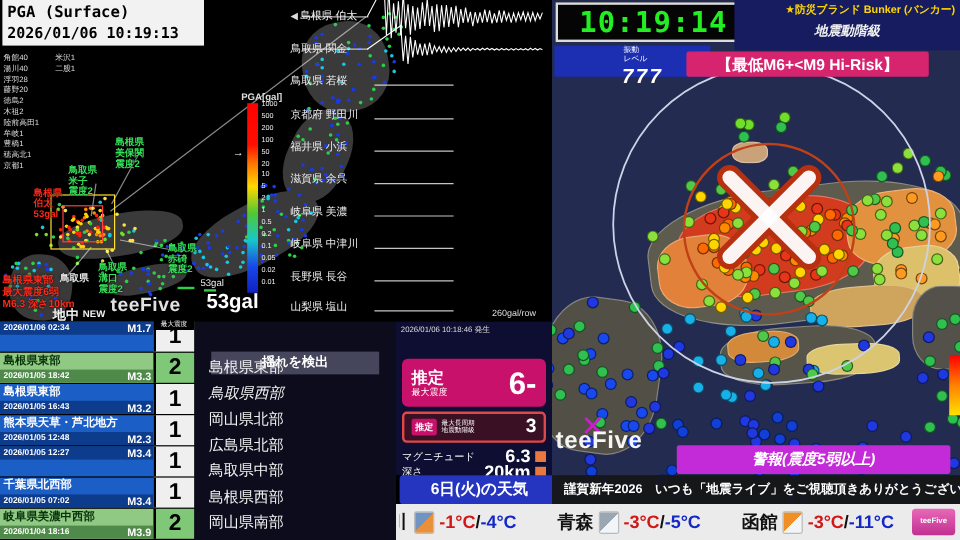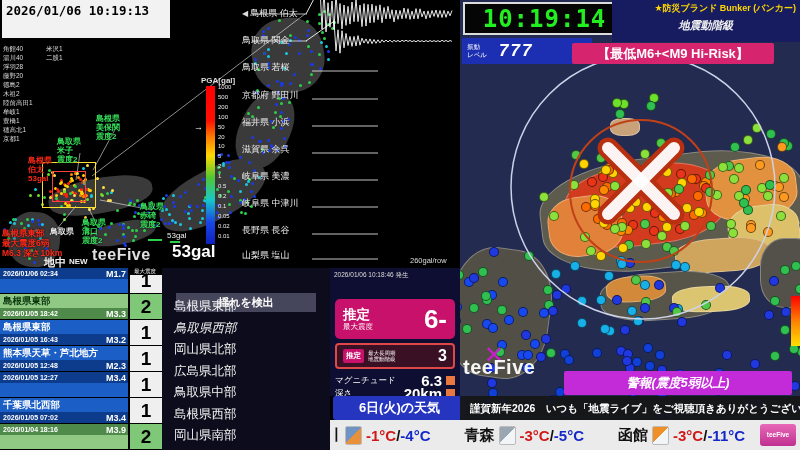--- a/index.html
+++ b/index.html
@@ -96,21 +96,21 @@
            background:linear-gradient(#e868b8,#c03090);color:#fff;font-size:6.5px;font-weight:bold;
            text-align:center;line-height:22px;}
 
   
   #right-panel{left:460px;top:0;width:340px;height:450px;background:#242b50;overflow:hidden;}
   .rland{position:absolute;border-radius:40%;border:1px solid rgba(255,255,255,.3);}
   .rdot{position:absolute;width:10px;height:10px;border-radius:50%;border:1px solid rgba(0,0,0,.55);}
   #clock{position:absolute;left:3px;top:2px;width:163px;height:33px;background:#050505;border:2px solid #dcdcdc;
          display:flex;align-items:center;justify-content:center;}
   #clock span{font-family:"DejaVu Sans Mono",monospace;font-size:24px;font-weight:bold;color:#22ee22;letter-spacing:1px;}
-  #vib{position:absolute;left:2px;top:38px;width:130px;height:26px;background:#1c2fb2;display:flex;align-items:center;padding-left:5px;}
+  #vib{position:absolute;left:2px;top:38px;width:130px;height:26px;background:#1c2fb2;display:flex;align-items:center;padding-left:5px;flex-direction:column;}
   #vib .lbl{font-size:6.5px;line-height:8px;}
   #vib .val{font-size:17px;font-style:italic;font-weight:bold;margin-left:12px;letter-spacing:2px;}
   #ad{position:absolute;left:152px;top:0;width:188px;height:42px;background:#171c60;padding:2px 4px;}
   #ad .l1{font-size:9px;font-weight:bold;color:#ffd700;text-align:right;}
   #ad .l2{font-size:11px;font-weight:bold;font-style:italic;color:#f0f0f0;text-align:center;margin-top:3px;}
   #risk{position:absolute;left:112px;top:43px;width:202px;height:21px;background:#d6246e;border-radius:2px;
         color:#fff;font-size:13px;font-weight:bold;text-align:center;line-height:21px;}
   #eew-x{position:absolute;left:24px;top:341px;font-size:24px;font-weight:bold;color:#c820c8;}
   #eew-banner{position:absolute;left:96px;top:342px;width:240px;height:27px;background:#2929cc;
               display:flex;align-items:center;}
@@ -499,20 +499,21 @@
         <div class="mlabel lbl-red" style="left: 28px; top: 156px;">島根県
 伯太
 53gal</div>
         <div class="mlabel lbl-redbig" style="left: 2px; top: 228px;">島根県東部
 最大震度6弱
 M6.3 深さ10km</div>
         <div class="mlabel lbl-white" style="left: 50px; top: 227px;">鳥取県</div>
       </div>
 
     <div id="pga-header" class="abs">
+      <div id="pga-title">PGA (Surface)</div>
       <div id="pga-dt">2026/01/06 10:19:13</div>
     </div>
 
     <div id="cnt1" class="cnt-col" style="left:3px;top:44px;">角館40
 湯川40
 浮羽28
 藤野20
 徳島2
 木祖2
 陸前高田1
@@ -933,20 +934,21 @@
           <div class="hplace">千葉県北西部</div>
           <div class="hsub">
             <div class="htime">2026/01/05 07:02</div>
             <div class="hmag">M3.4</div>
           </div>
         </div>
         <div class="hint i1">1</div>
       </div>
       <div class="hrow green">
         <div class="hmain">
+          <div class="hplace">岐阜県美濃中西部</div>
           <div class="hsub">
             <div class="htime">2026/01/04 18:16</div>
             <div class="hmag">M3.9</div>
           </div>
         </div>
         <div class="hint i2">2</div>
       </div>
     </div>
   <div id="int-header" class="abs">最大震度</div>
 

